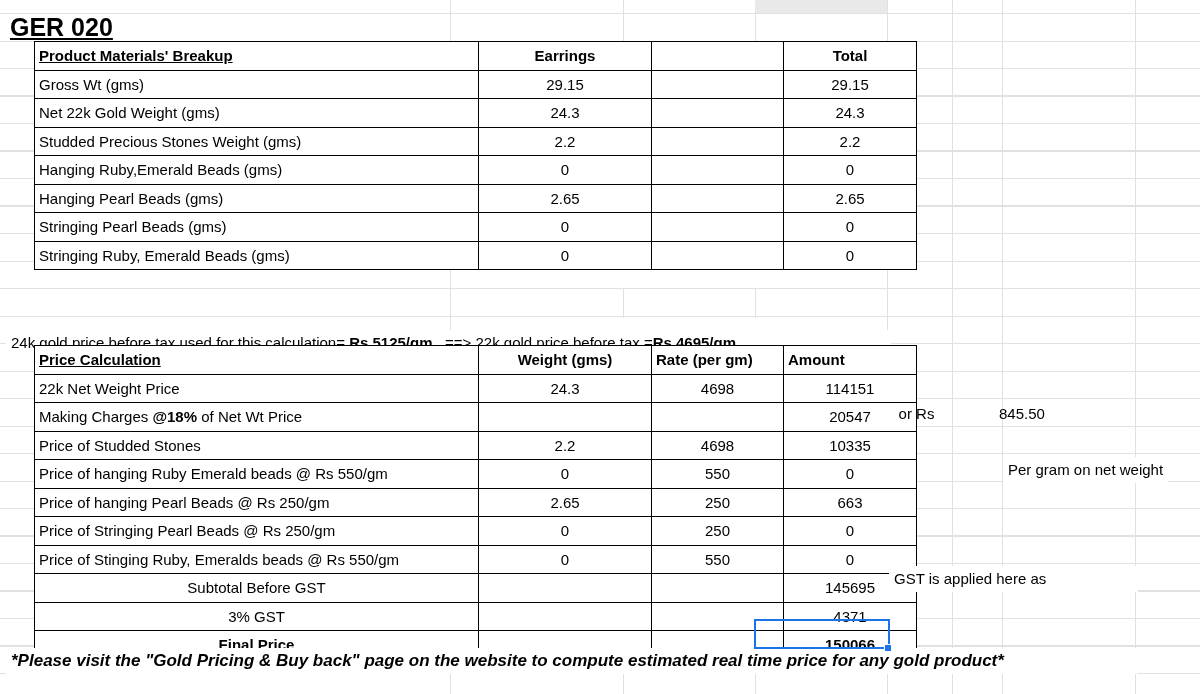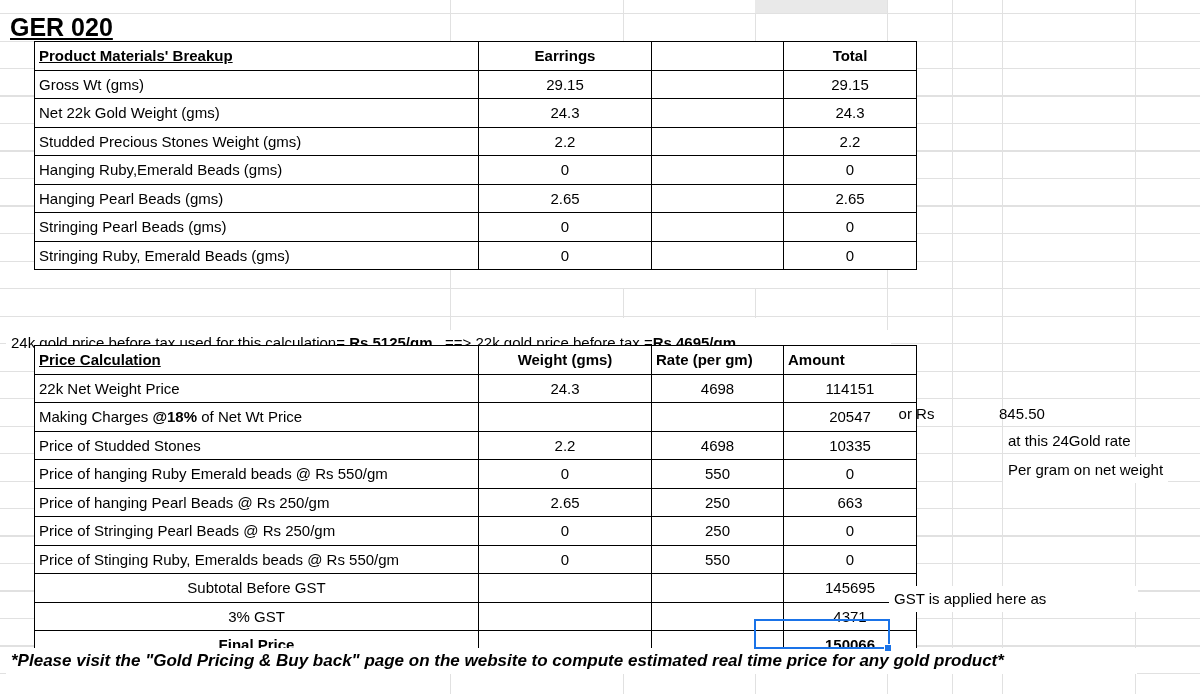--- a/index.html
+++ b/index.html
@@ -28,21 +28,21 @@
   .b{font-weight:bold;}
   .ws-pre{white-space:pre;}
   
   .title{position:absolute;left:10px;top:14px;height:27px;line-height:27px;font-weight:bold;font-size:25px;white-space:nowrap;text-decoration:underline;}
   .note{position:absolute;left:6px;top:290px;width:880px;height:26px;line-height:26px;background:#fff;padding-left:5px;white-space:pre;margin-top:40px;}
   .ann{position:absolute;height:26px;line-height:26px;white-space:nowrap;}
   .or-rs{left:888px;top:401px;width:57px;text-align:center;}
   .val845{left:952px;top:401px;width:49px;padding-left:6px;overflow:hidden;margin-left:41px;}
   .pergram{left:1003px;top:417px;background:#fff;padding:0 5px;margin-top:40px;}
   .goldrate{left:1003px;top:428px;padding:0 5px;}
-  .gst1{left:889px;top:566px;background:#fff;padding-left:5px;width:244px;margin-top:20px;}
+  .gst1{left:889px;top:566px;background:#fff;padding-left:5px;width:244px;}
   .gst2{left:889px;top:593px;background:#fff;padding-left:5px;}
   .footer{position:absolute;left:6px;top:648px;width:1126px;height:26px;line-height:26px;background:#fff;
     padding-left:5px;font-weight:bold;font-style:italic;font-size:17px;white-space:nowrap;}
   
   .sel{position:absolute;left:754px;top:619px;width:136px;height:30px;border:2px solid var(--sel);box-sizing:border-box;background:transparent;}
   .handle{position:absolute;left:884px;top:644px;width:6px;height:6px;background:var(--sel);border:1px solid #fff;}
 </style>
 </head>
 <body>
 
@@ -197,21 +197,20 @@
       <td></td>
       <td></td>
       <td class="rt hdr">150066</td>
     </tr>
   </tbody>
     </table>
 
   <div class="ann or-rs">or Rs</div>
   <div class="ann val845">845.50</div>
   <div class="ann pergram">Per gram on net weight</div>
-  <div class="ann goldrate">at this 24Gold rate</div>
   <div class="ann gst1">GST is applied here as</div>
 
   <div class="footer">*Please visit the "Gold Pricing &amp; Buy back" page on the website to compute estimated real time price for any gold product*</div>
 
   <div class="sel"></div>
   <div class="handle"></div>
 
 </div>
 
 </body></html>

